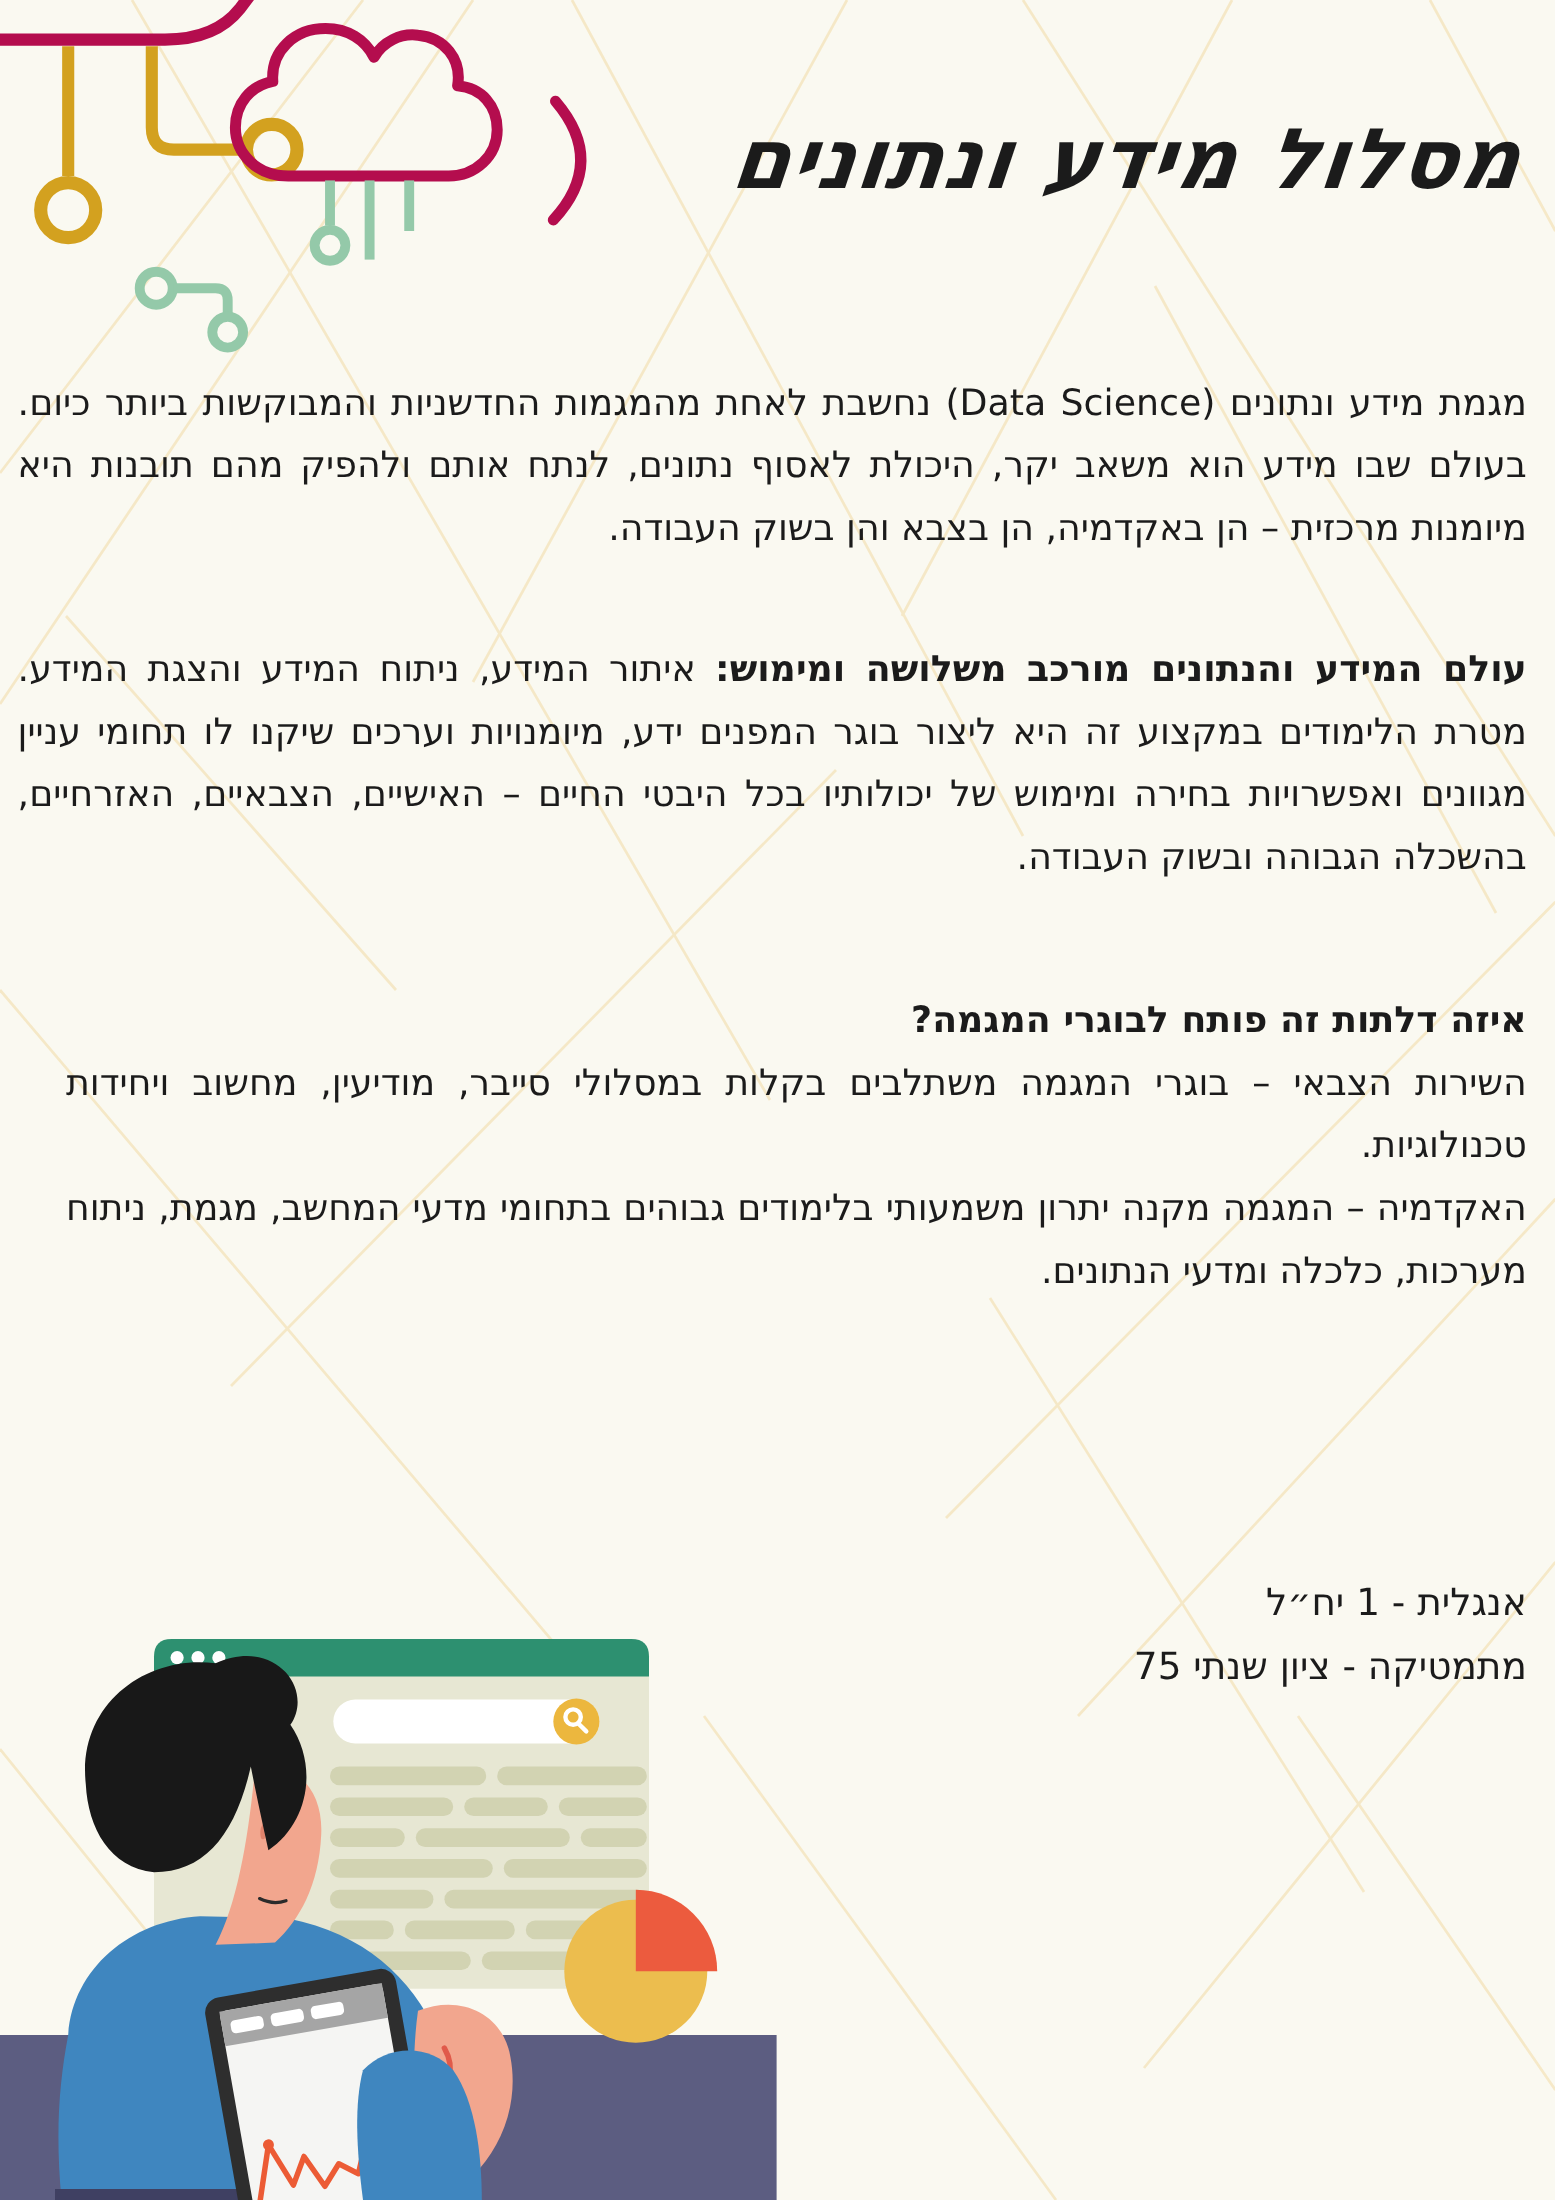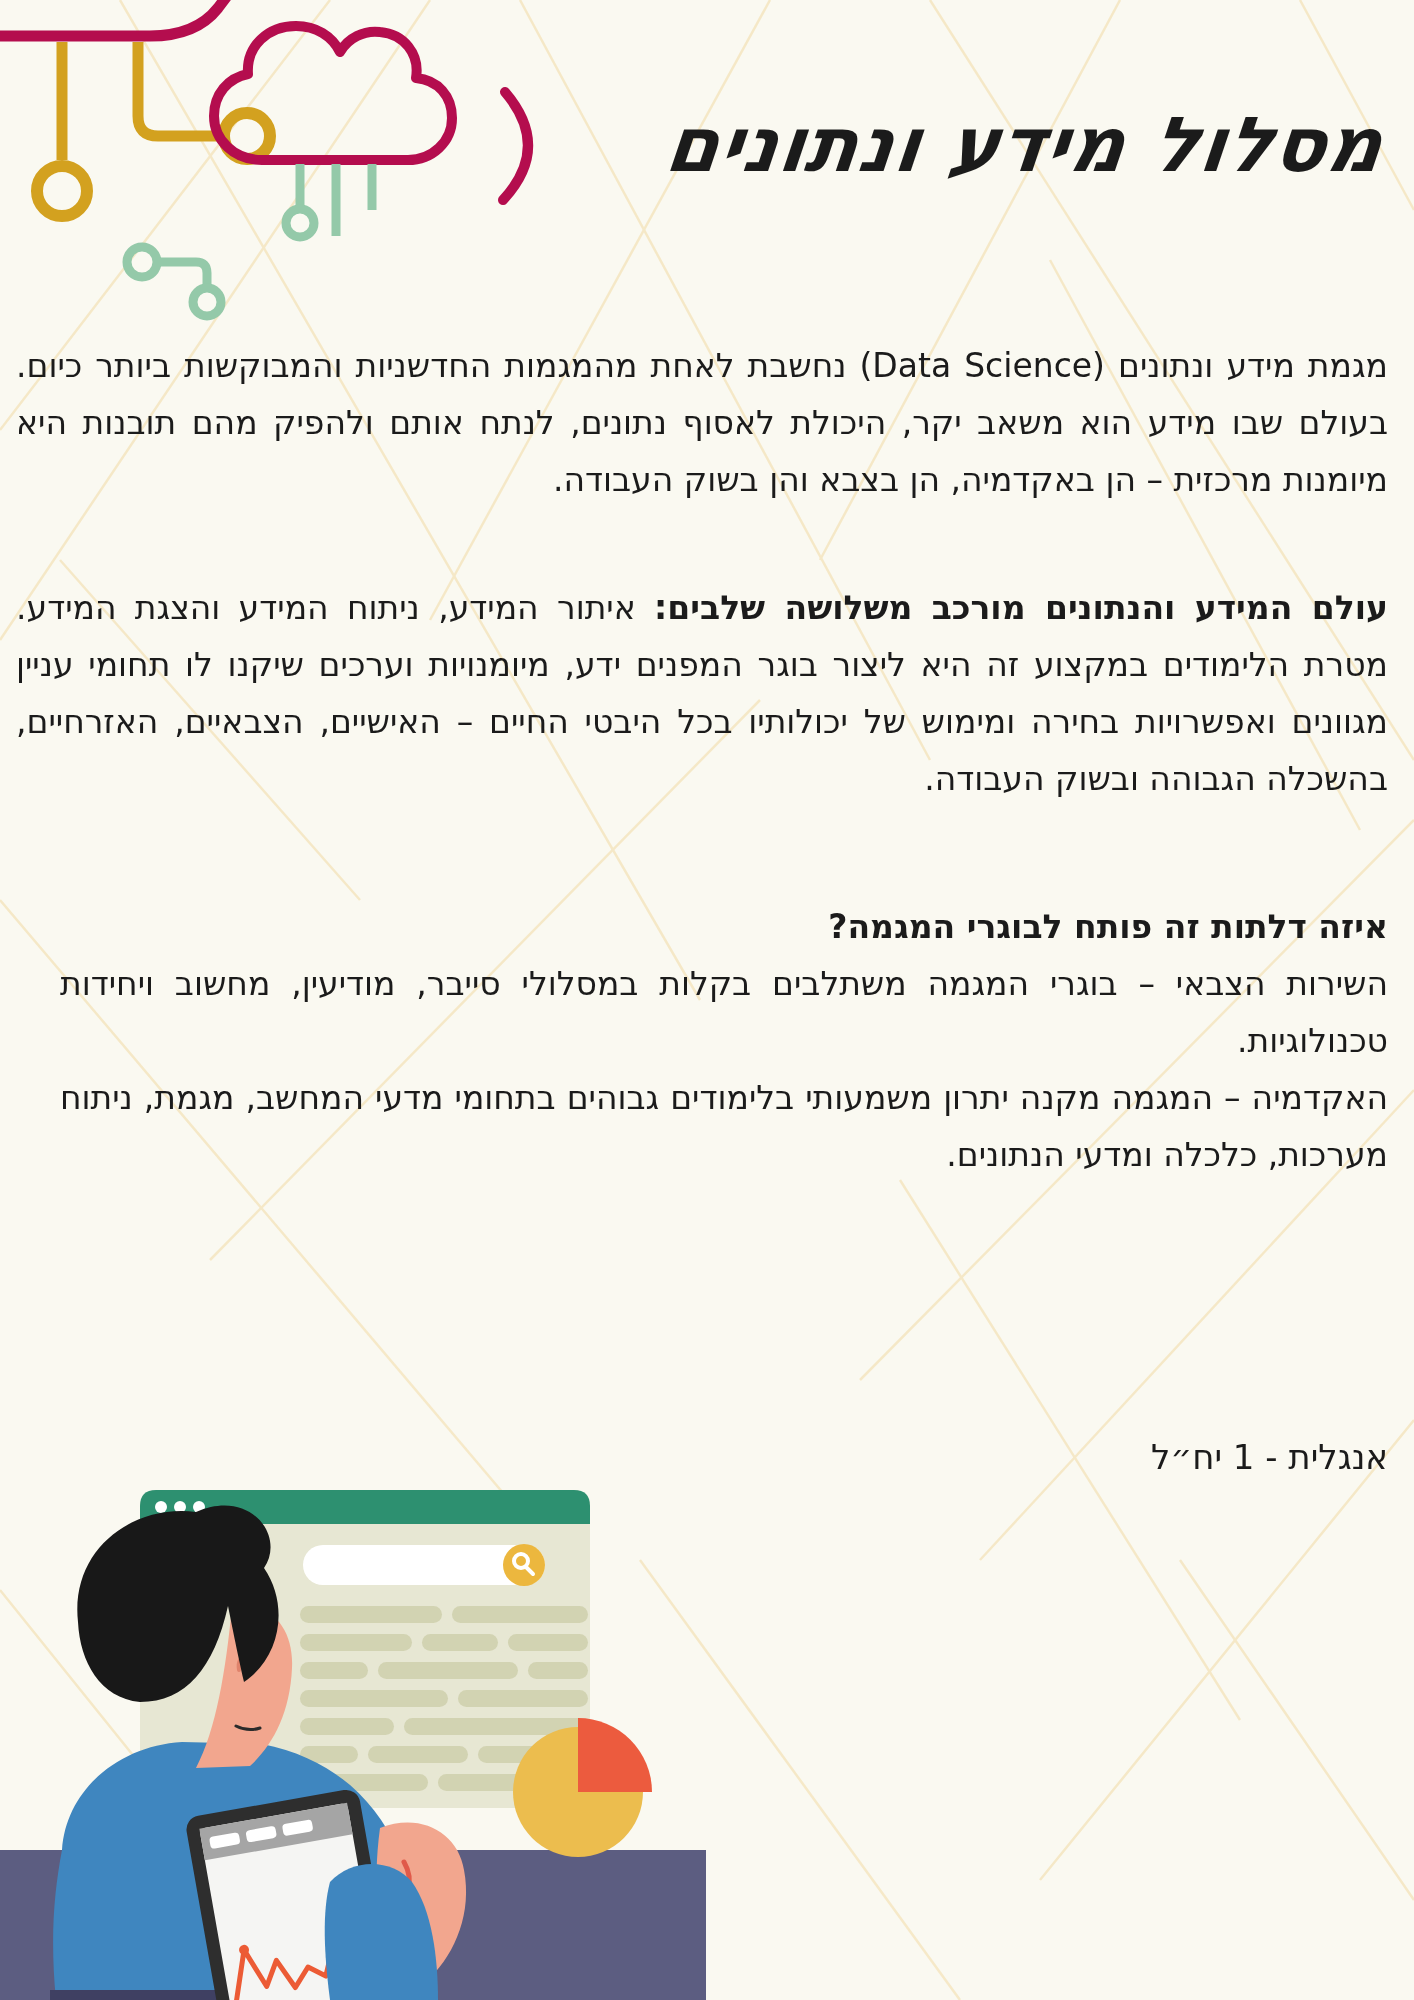--- a/index.html
+++ b/index.html
@@ -83,30 +83,31 @@
       <circle cx="142" cy="262" r="15" stroke-width="9"></circle>
       <path d="M158,262 H196 Q207,262 207,273 V287" stroke-width="9"></path>
       <circle cx="207" cy="302" r="14" stroke-width="9"></circle>
     </g>
   </svg>
 
   <div class="title">מסלול מידע ונתונים</div>
 
   <p class="para intro">מגמת מידע ונתונים (Data Science) נחשבת לאחת מהמגמות החדשניות והמבוקשות ביותר כיום. בעולם שבו מידע הוא משאב יקר, היכולת לאסוף נתונים, לנתח אותם ולהפיק מהם תובנות היא מיומנות מרכזית – הן באקדמיה, הן בצבא והן בשוק העבודה.</p>
 
-  <p class="para stages"><span class="bold">עולם המידע והנתונים מורכב משלושה שלבים:</span><span> איתור המידע, ניתוח המידע והצגת המידע. מטרת הלימודים במקצוע זה היא ליצור בוגר המפנים ידע, מיומנויות וערכים שיקנו לו תחומי עניין מגוונים ואפשרויות בחירה ומימוש של יכולותיו בכל היבטי החיים – האישיים, הצבאיים, האזרחיים, בהשכלה הגבוהה ובשוק העבודה.</span></p>
+  <p class="para stages"><span class="bold">עולם המידע והנתונים מורכב משלושה ומימוש:</span><span> איתור המידע, ניתוח המידע והצגת המידע. מטרת הלימודים במקצוע זה היא ליצור בוגר המפנים ידע, מיומנויות וערכים שיקנו לו תחומי עניין מגוונים ואפשרויות בחירה ומימוש של יכולותיו בכל היבטי החיים – האישיים, הצבאיים, האזרחיים, בהשכלה הגבוהה ובשוק העבודה.</span></p>
 
   <div class="para doors">
     <div class="heading">איזה דלתות זה פותח לבוגרי המגמה?</div>
     <div>השירות הצבאי – בוגרי המגמה משתלבים בקלות במסלולי סייבר, מודיעין, מחשוב ויחידות טכנולוגיות.</div>
     <div>האקדמיה – המגמה מקנה יתרון משמעותי בלימודים גבוהים בתחומי מדעי המחשב, מגמת, ניתוח מערכות, כלכלה ומדעי הנתונים.</div>
   </div>
 
   <div class="admission">
     <div>אנגלית - 1 יח״ל</div>
+    <div>מתמטיקה - ציון שנתי 75</div>
   </div>
 
   <svg class="illus" width="730" height="570" viewBox="0 0 730 570">
 
     <g>
       <rect x="140" y="60" width="450" height="318" rx="16" fill="#e7e7d3"></rect>
       <path d="M140,94 V76 Q140,60 156,60 H574 Q590,60 590,76 V94 Z" fill="#2d9070"></path>
       <g fill="#ffffff">
         <circle cx="161" cy="77" r="6"></circle>
         <circle cx="180" cy="77" r="6"></circle>

